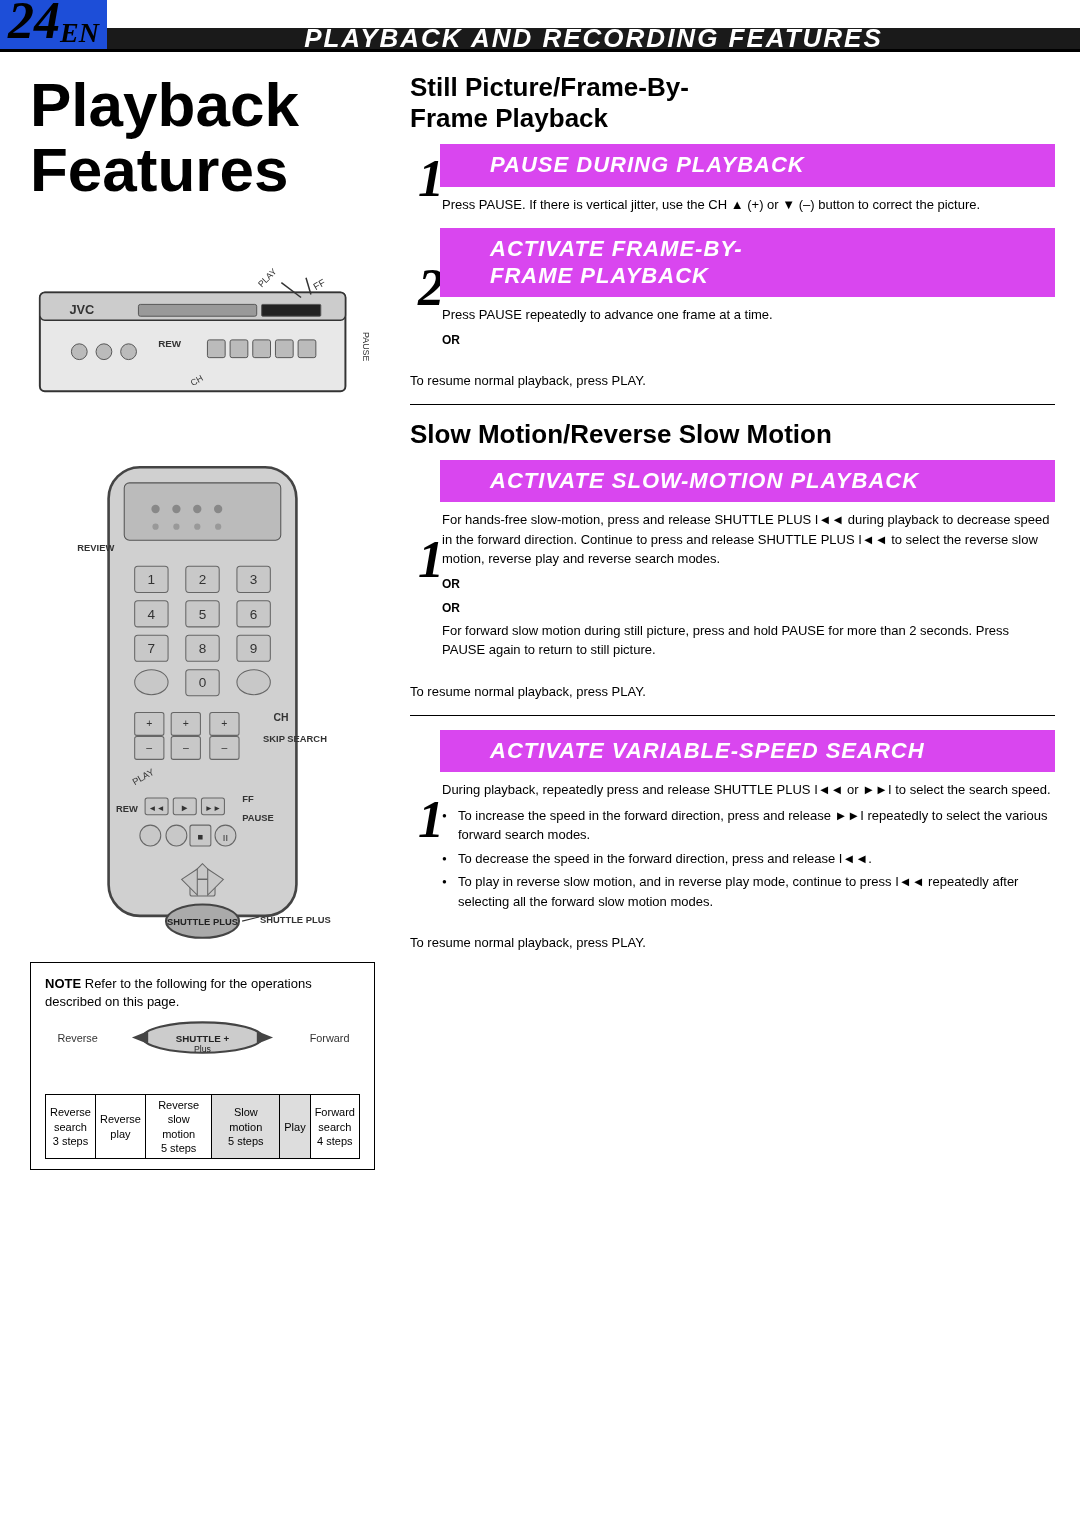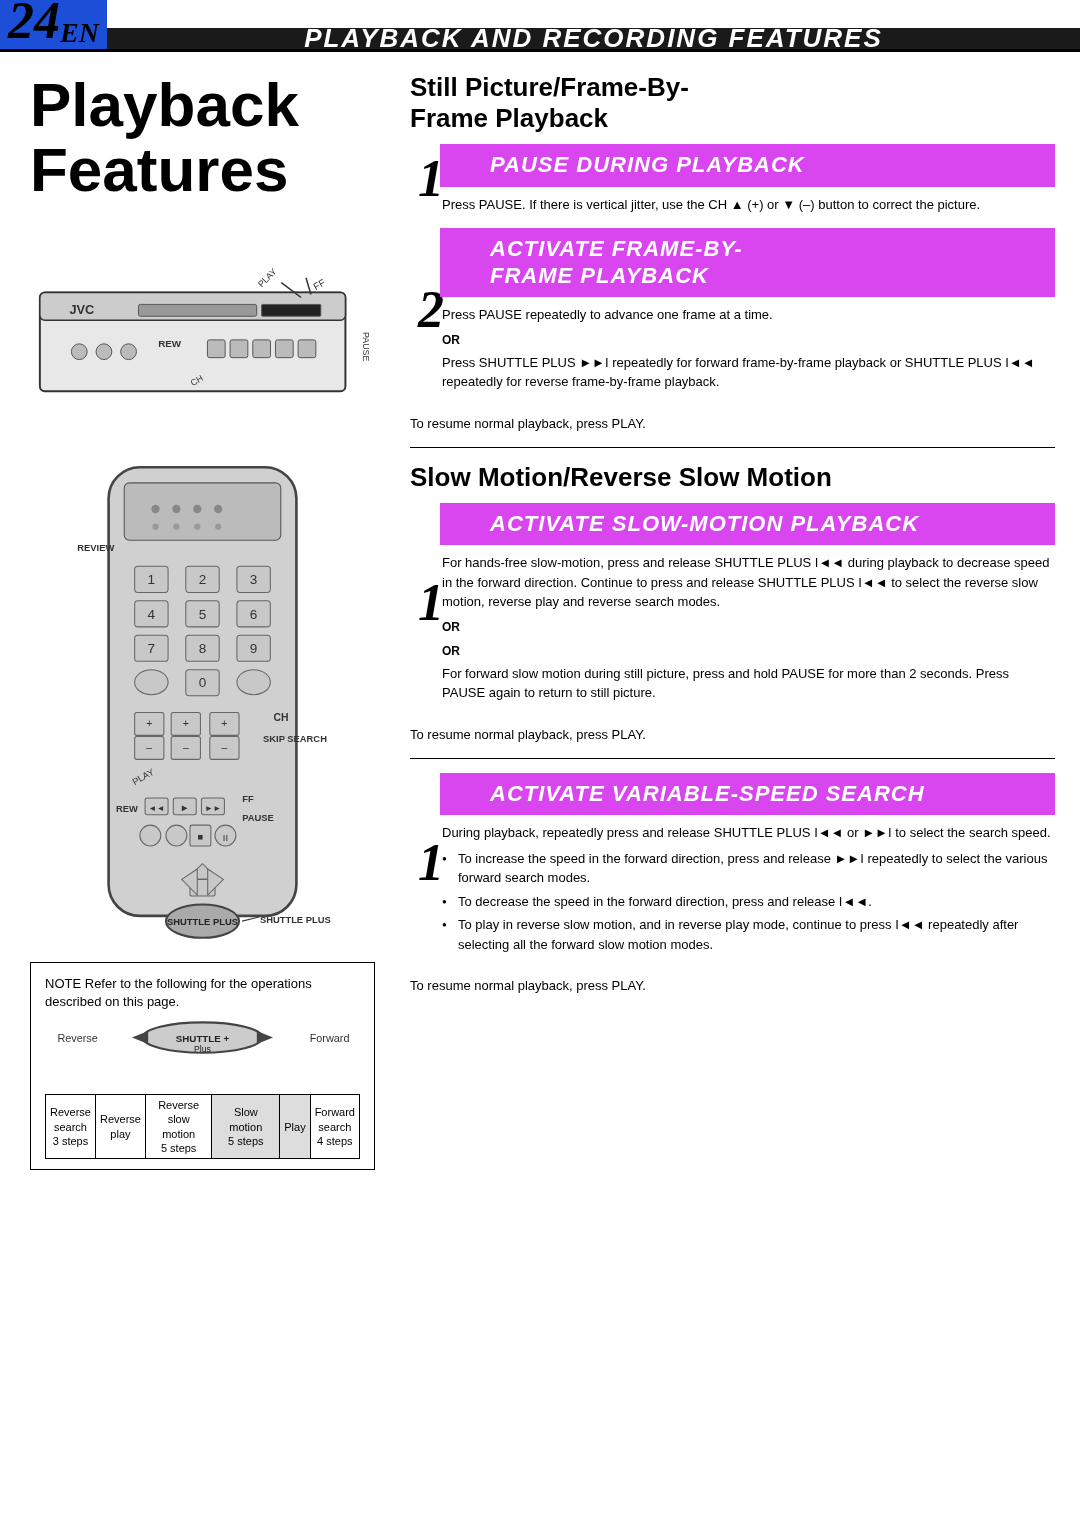--- a/index.html
+++ b/index.html
@@ -98,21 +98,21 @@
     .note-box {
       border: 1.5px solid #000;
       padding: 12px 14px 10px;
       margin-bottom: 15px;
     }
     .note-box-text {
       font-size: 13px;
       line-height: 1.4;
     }
     .note-box-text strong {
-      font-weight: normal;
+      font-weight: bold;
     }
 
     
     .right-col {
       flex: 1;
       padding: 20px 25px 20px 20px;
     }
 
     .section-heading {
       font-size: 26px;
@@ -421,21 +421,20 @@
 
     <div class="step-wrapper">
       <div class="step-number">2</div>
       <div class="step-box">
         <h3 style="white-space:pre-line;">ACTIVATE FRAME-BY-
 FRAME PLAYBACK</h3>
       </div>
       <div class="step-content">
         <p>Press PAUSE repeatedly to advance one frame at a time.</p>
         <p class="or-label">OR</p>
-        <p>Press SHUTTLE PLUS ►►I repeatedly for forward frame-by-frame playback or SHUTTLE PLUS I◄◄ repeatedly for reverse frame-by-frame playback.</p>
       </div>
     </div>
 
     <p class="resume-line">To resume normal playback, press PLAY.</p>
 
     <hr class="section-divider">
 
     <h2 class="section-heading">Slow Motion/Reverse Slow Motion</h2>
 
     <div class="step-wrapper">

